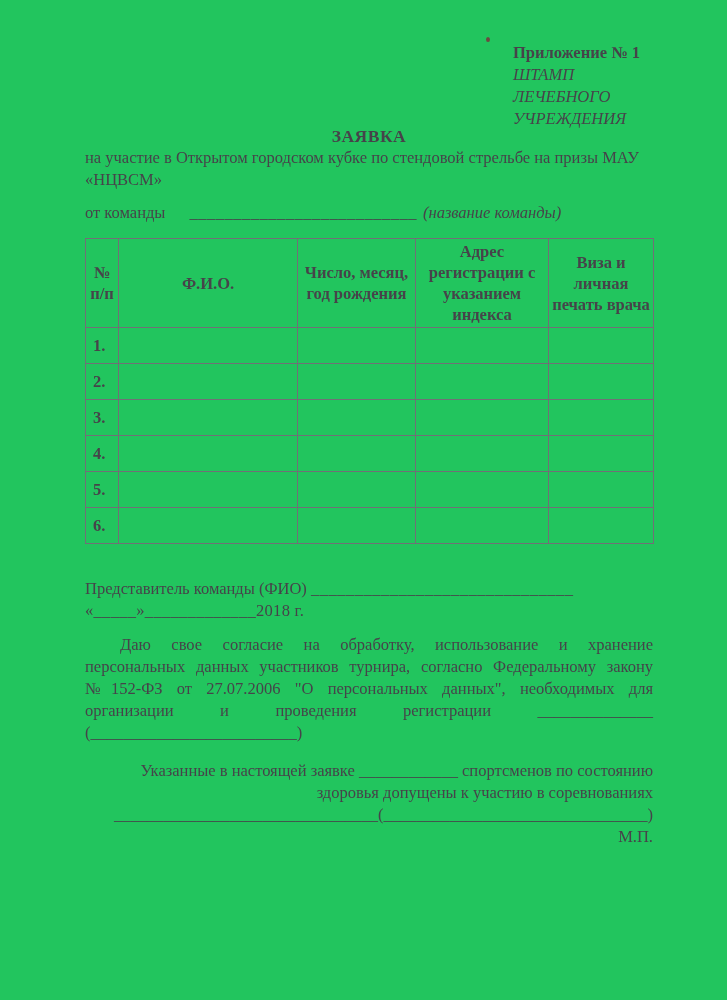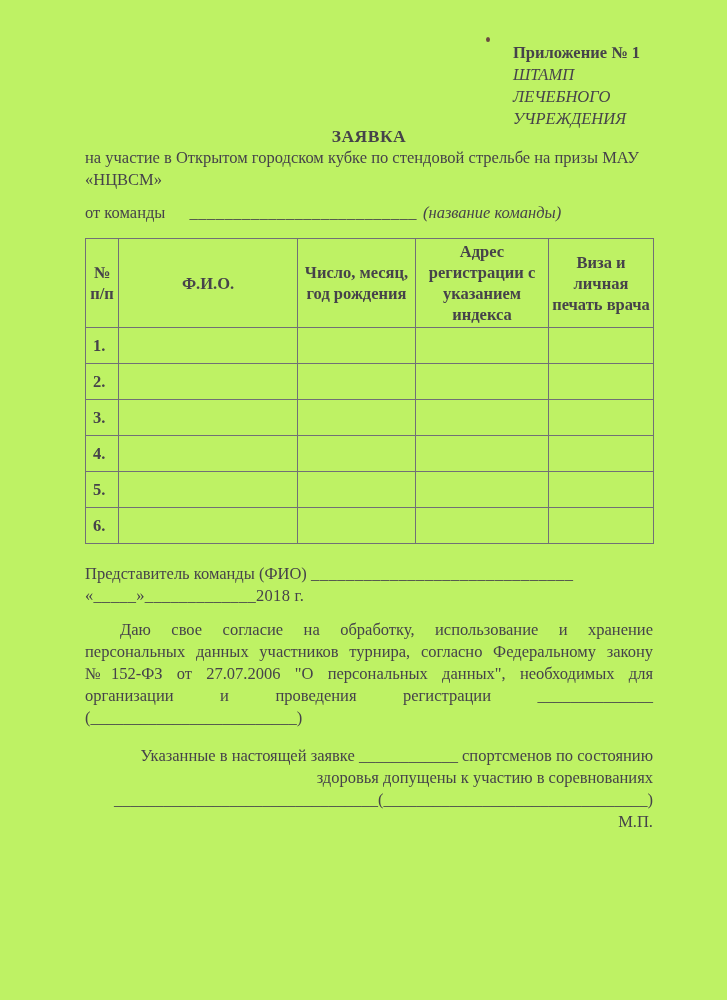--- a/index.html
+++ b/index.html
@@ -6,21 +6,21 @@
   html, body { background: #ffffff; }
   body {
     width: 727px; height: 1000px;
     font-family: "Liberation Serif", "DejaVu Serif", serif;
     color: #46434a;
     position: relative;
     overflow: hidden;
   }
   .page {
     position: absolute; inset: 0;
-    background: #bef264;
+    background: #22c55e;
   }
   .speck {
     position: absolute; left: 486px; top: 37px;
     width: 4px; height: 5px; border-radius: 50%;
     background: #6b4a40;
   }
   .appendix-block {
     position: absolute; left: 513px; top: 42px;
     font-size: 16.5px; line-height: 22px;
   }
@@ -47,21 +47,21 @@
   }
   table.roster th, table.roster td {
     border: 1.2px solid #717076;
     font-weight: bold; font-size: 16.5px; line-height: 21px;
     vertical-align: middle;
   }
   table.roster th { text-align: center; height: 84px; padding: 2px 1px; }
   table.roster td { height: 36px; padding: 2px 2px 2px 7px; }
   td.empty-cell { padding: 0; }
 
-  .rep-line { margin-top: 19px; }
+  .rep-line { margin-top: 34px; }
   .rep-blank { letter-spacing: 0.5px; }
   .date-line { letter-spacing: 0.3px; }
 
   .consent { margin-top: 12px; }
   .consent-line {
     text-align: justify;
     text-align-last: justify;
   }
   .consent-line.indent { text-indent: 35px; }
   .consent-line.last { text-align: left; text-align-last: left; }

